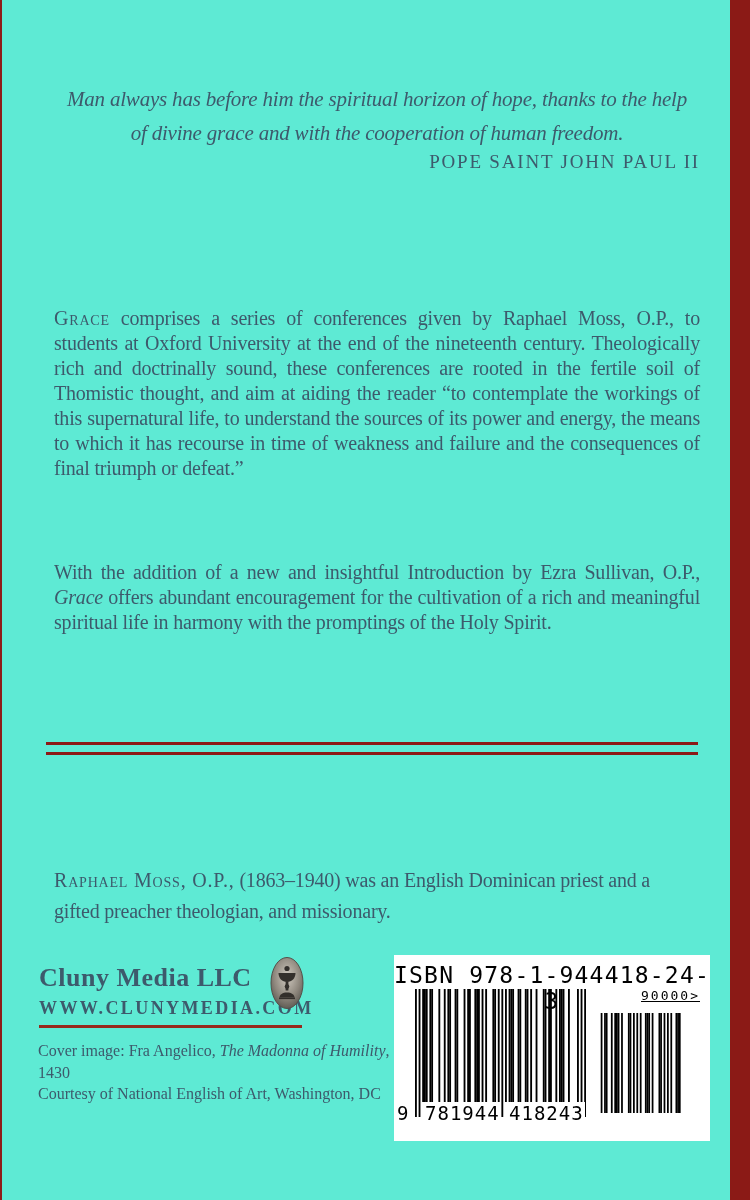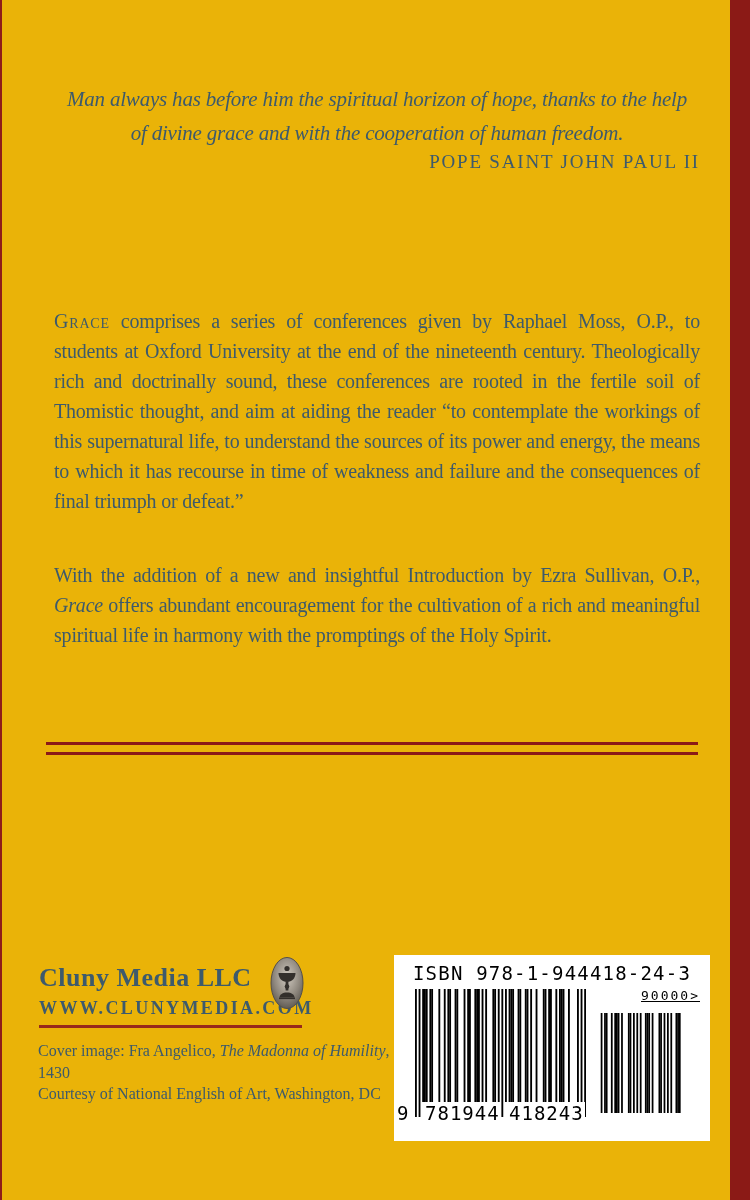--- a/index.html
+++ b/index.html
@@ -1,34 +1,34 @@
 <!DOCTYPE html>
 <html><head>
 <meta charset="utf-8">
 <style>
   html,body{margin:0;padding:0;background:#ece1c8;}
   .cover{
     position:relative;width:750px;height:1200px;overflow:hidden;
-    background:#eab308;
+    background:#5eead4;
     font-family:"Liberation Serif","DejaVu Serif",serif;
     color:#3d5a6c;
   }
   .left-edge{position:absolute;left:0;top:0;width:2px;height:1200px;background:#8e1d19;}
   .right-bar{position:absolute;left:730px;top:0;width:20px;height:1200px;background:#8b1a16;}
 
   .quote-block{position:absolute;left:54px;top:82px;width:646px;text-align:center;}
   .quote-line{font-style:italic;font-size:21px;line-height:34px;letter-spacing:-0.2px;white-space:nowrap;}
   .attribution{
     position:absolute;left:54px;top:151px;width:646px;text-align:right;
     font-size:19px;letter-spacing:1.8px;white-space:nowrap;
   }
 
   .body-para{
     position:absolute;left:54px;width:646px;
-    font-size:20px;line-height:30px;text-align:justify;letter-spacing:-0.2px;
+    font-size:20px;line-height:25px;text-align:justify;letter-spacing:-0.2px;
   }
   #para1{top:286px;}
   #para2{top:540px;}
   .smallcaps{font-variant:small-caps;letter-spacing:0.8px;}
   .italic{font-style:italic;}
 
   .double-rule{
     position:absolute;left:46px;top:742px;width:652px;height:7px;
     border-top:3px solid #8b1a17;border-bottom:3px solid #8b1a17;
   }
@@ -39,21 +39,21 @@
   }
 
   .pub-name{position:absolute;left:39px;top:963px;font-size:26px;letter-spacing:0.5px;font-weight:bold;}
   .pub-site{position:absolute;left:39px;top:998px;font-size:18px;font-weight:bold;letter-spacing:2.4px;}
   .pub-logo{position:absolute;left:270px;top:956px;width:34px;height:54px;}
   .pub-rule{position:absolute;left:39px;top:1025px;width:263px;height:3px;background:#97291c;}
   .credits{position:absolute;left:38px;top:1040px;width:400px;font-size:16px;line-height:21.7px;}
 
   .barcode-box{position:absolute;left:394px;top:955px;width:316px;height:186px;background:#ffffff;}
   .bc-mono{font-family:"DejaVu Sans Mono",monospace;color:#000;}
-  .isbn-label{position:absolute;left:0;top:7px;width:100%;text-align:center;font-size:19px;letter-spacing:1.2px;}
+  .isbn-label{position:absolute;left:0;top:7px;width:100%;text-align:center;font-size:23px;letter-spacing:1.2px;}
   .supp-label{position:absolute;right:10px;top:33px;font-size:13px;letter-spacing:2px;text-decoration:underline;}
   #ean-main{position:absolute;left:21px;top:34px;}
   #ean-supp{position:absolute;left:205px;top:58px;}
   .ean-digits span{position:absolute;top:147px;font-size:19px;background:#fff;padding:0 1px;letter-spacing:1px;}
   #d-first{left:2px;}
   #d-left{left:30px;}
   #d-right{left:114px;}
 </style>
 </head>
 <body>
@@ -66,20 +66,21 @@
     <div class="quote-line">Man always has before him the spiritual horizon of hope, thanks to the help</div>
     <div class="quote-line">of divine grace and with the cooperation of human freedom.</div>
   </div>
   <div class="attribution">POPE SAINT JOHN PAUL II</div>
 
   <p class="body-para" id="para1"><span class="smallcaps">Grace</span><span> comprises a series of conferences given by Raphael Moss, O.P., to students at Oxford University at the end of the nineteenth century. Theologically rich and doctrinally sound, these conferences are rooted in the fertile soil of Thomistic thought, and aim at aiding the reader “to contemplate the workings of this supernatural life, to understand the sources of its power and energy, the means to which it has recourse in time of weakness and failure and the consequences of final triumph or defeat.”</span></p>
   <p class="body-para" id="para2"><span>With the addition of a new and insightful Introduction by Ezra Sullivan, O.P., </span><span class="italic">Grace</span><span> offers abundant encouragement for the cultivation of a rich and meaningful spiritual life in harmony with the promptings of the Holy Spirit.</span></p>
 
   <div class="double-rule"></div>
 
+  <p class="bio"><span class="smallcaps">Raphael Moss, O.P.,</span><span> (1863–1940) was an English Dominican priest and a gifted preacher theologian, and missionary.</span></p>
 
   <div class="pub-name">Cluny Media LLC</div>
   <div class="pub-site">WWW.CLUNYMEDIA.COM</div>
 
   <svg class="pub-logo" viewBox="0 0 34 54">
     <defs>
       <radialGradient id="medal" cx="50%" cy="38%" r="75%">
         <stop offset="0%" stop-color="#cfc9bf"></stop>
         <stop offset="55%" stop-color="#8d867c"></stop>
         <stop offset="100%" stop-color="#45423d"></stop>

